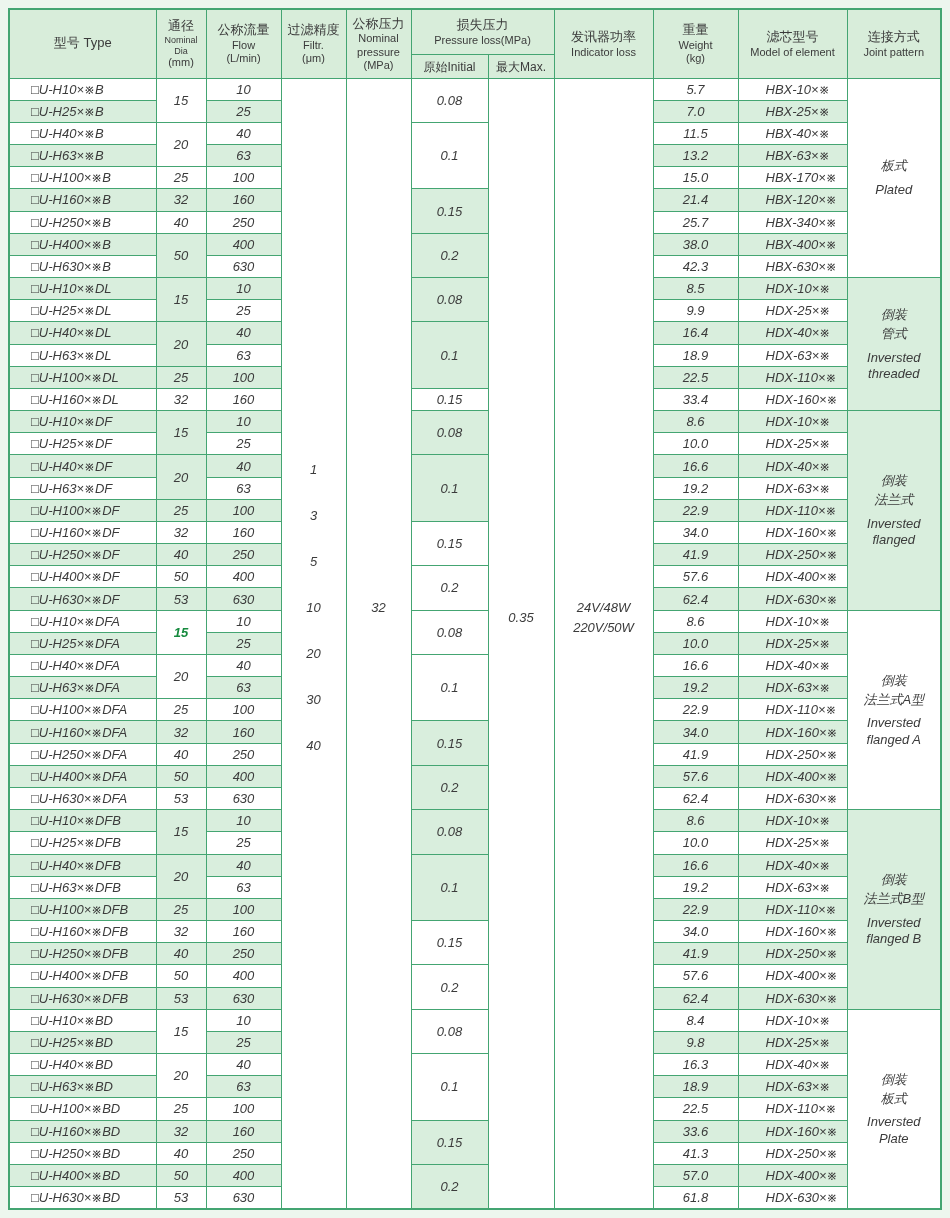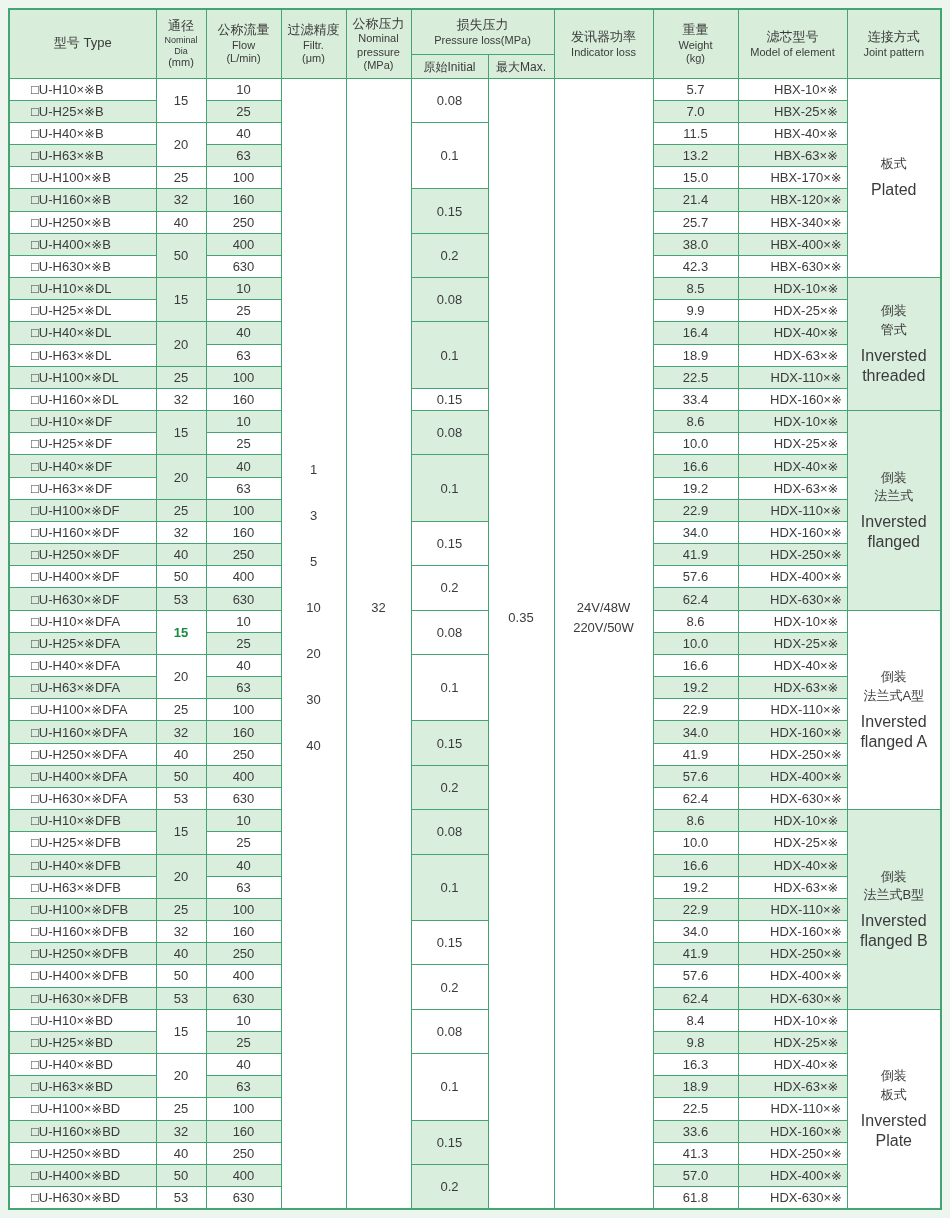--- a/index.html
+++ b/index.html
@@ -15,39 +15,39 @@
     table-layout:fixed;
     width:934px; height:1202px;
     margin:8px 0 0 8px;
     background:#ffffff;
     border:2px solid #44a572;
   }
   td, th { border:1px solid #44a572; padding:0; overflow:hidden; vertical-align:middle; }
   th { background:#d8edda; font-weight:400; text-align:center; padding:2px 0; }
   thead tr:nth-child(1) { height:45px; }
   thead tr:nth-child(2) { height:23px; }
-  tbody tr { height:22px; }
+  tbody tr { height:22px;font-style:italic; }
   td { font-size:13px; text-align:center; }
   tr.stripe td { background:#d9eedd; }
   td.wbg { background:#ffffff; }
   .c-type { text-align:left; padding-left:21px; }
-  .c-elem { text-align:center; padding-left:27px; }
+  .c-elem { text-align:left; padding-left:27px; }
   .hl { color:#168a3e; font-weight:700; }
   .cn { font-size:13px; line-height:1.3; }
   .en { font-size:11px; line-height:1.2; }
   .sm { font-size:9px; font-weight:400; line-height:1.2; }
   .sub { font-size:12px;margin-top:16px; }
   .fstack {
     display:flex; flex-direction:column; align-items:center; justify-content:center;
     gap:31px; height:100%; transform:translateY(-36px);
   }
   .up36 { transform:translateY(-36px); }
   .up25 { transform:translateY(-25px); line-height:1.55; }
   .jcn { font-size:13px; line-height:1.45;text-align:center; }
-  .jen { font-size:16px; line-height:1.25; }
+  .jen { font-size:13px; line-height:1.25; }
   .jen-first { margin-top:6px; }
 </style>
 </head>
 <body>
 
 <div>
   <table>
     <colgroup>
       <col style="width:147px">
         <col style="width:50px">

